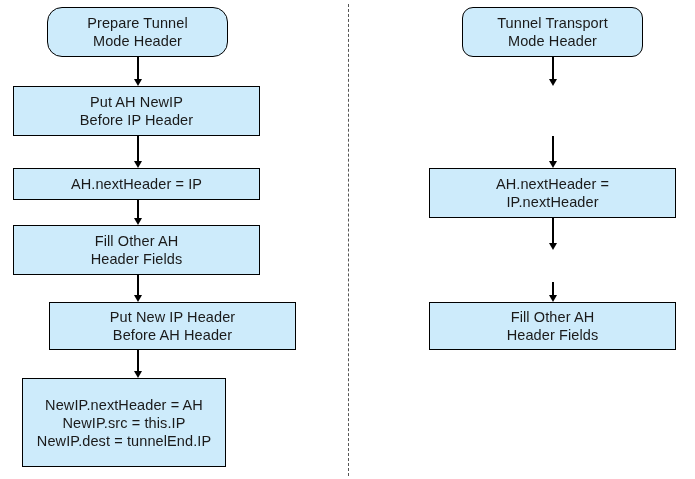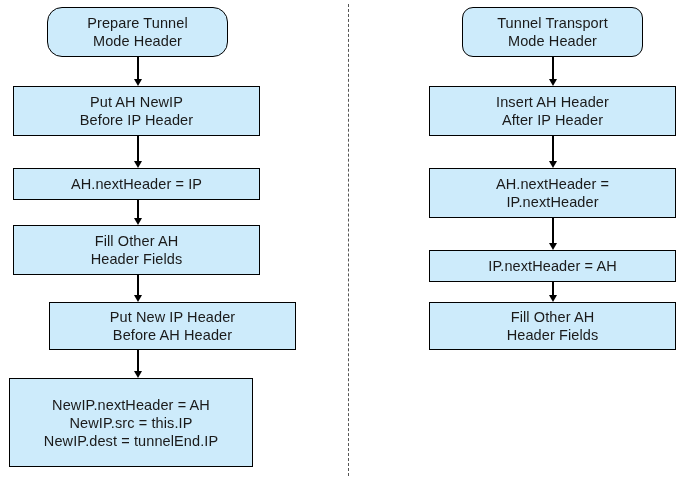--- a/index.html
+++ b/index.html
@@ -109,61 +109,54 @@
   <div class="node" style="left:13px; top:302px; width:247px; height:48px;margin-left:36px;">
     <span class="line">Put New IP Header</span>
     <span class="line">Before AH Header</span>
   </div>
 
   <div class="connector" style="left:137px; top:350px; width:1.6px; height:28px;">
     <div class="stem" style="height:22px;"></div>
     <div class="head" style="top:21px;"></div>
   </div>
 
-  <div class="node" style="left:9px; top:378px; width:244px; height:89px;">
+  <div class="node" style="left:22px; top:378px; width:204px; height:89px;">
     <span class="line">NewIP.nextHeader = AH</span>
     <span class="line">NewIP.src = this.IP</span>
     <span class="line">NewIP.dest = tunnelEnd.IP</span>
   </div>
 
   <div class="divider" style="left:348px; top:4px; height:472px;"></div>
 
   <div class="node terminator" style="left:462px; top:7px; width:181px; height:50px;">
     <span class="line">Tunnel Transport</span>
     <span class="line">Mode Header</span>
   </div>
 
   <div class="connector" style="left:552px; top:57px; width:1.6px; height:29px;">
     <div class="stem" style="height:23px;"></div>
     <div class="head" style="top:22px;"></div>
   </div>
 
-  <div class="node" style="left:429px; top:86px; width:247px; height:50px;">
-    <span class="line">Insert AH Header</span>
-    <span class="line">After IP Header</span>
-  </div>
 
   <div class="connector" style="left:552px; top:136px; width:1.6px; height:32px;">
     <div class="stem" style="height:26px;"></div>
     <div class="head" style="top:25px;"></div>
   </div>
 
   <div class="node" style="left:429px; top:168px; width:247px; height:50px;">
     <span class="line">AH.nextHeader =</span>
     <span class="line">IP.nextHeader</span>
   </div>
 
   <div class="connector" style="left:552px; top:218px; width:1.6px; height:32px;">
     <div class="stem" style="height:26px;"></div>
     <div class="head" style="top:25px;"></div>
   </div>
 
-  <div class="node" style="left:429px; top:250px; width:247px; height:32px;">
-    <span class="line">IP.nextHeader = AH</span>
-  </div>
 
   <div class="connector" style="left:552px; top:282px; width:1.6px; height:20px;">
     <div class="stem" style="height:14px;"></div>
     <div class="head" style="top:13px;"></div>
   </div>
 
   <div class="node" style="left:429px; top:302px; width:247px; height:48px;">
     <span class="line">Fill Other AH</span>
     <span class="line">Header Fields</span>
   </div>

